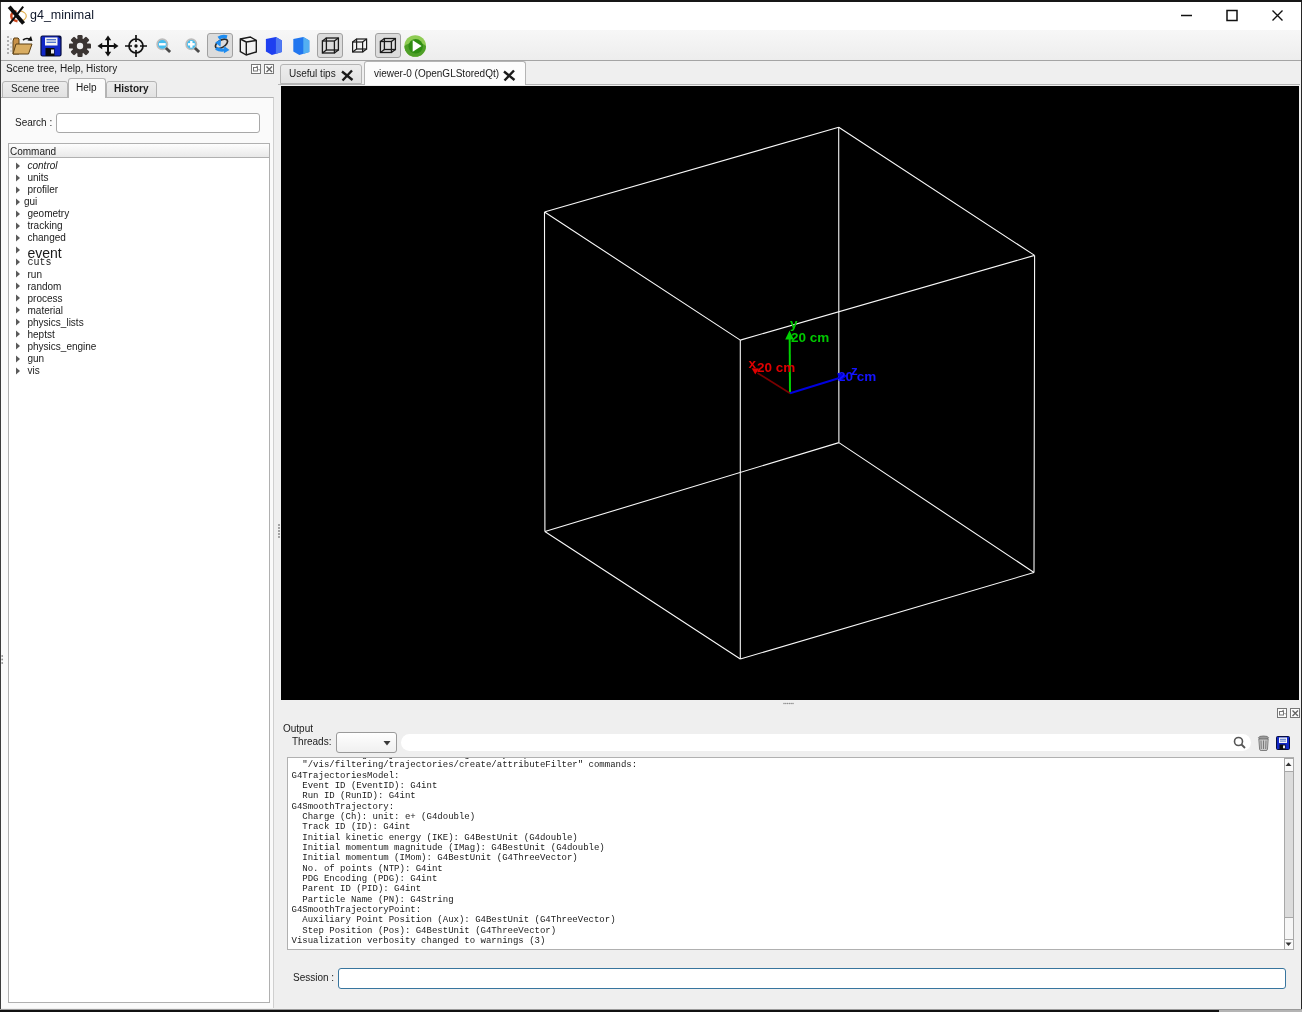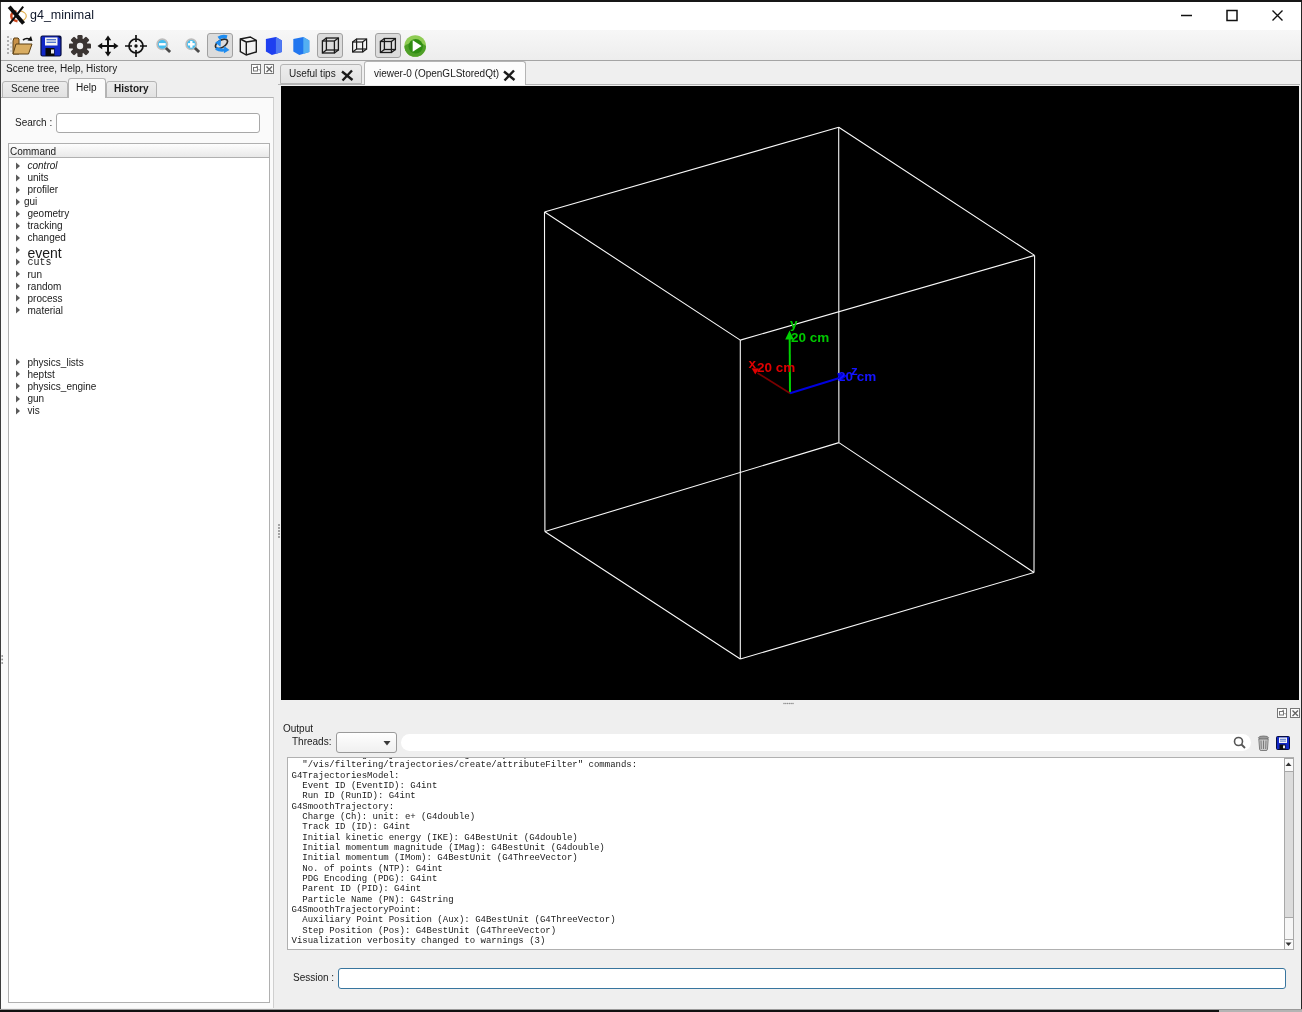--- a/index.html
+++ b/index.html
@@ -270,21 +270,21 @@
         <path d="M1,0.5 L5,4 L1,7.5 Z" fill="#5a5a5a"></path>
       </svg>
       <span style="position:absolute;left:18.5px;top:0.8px;font-size:10px;color:#1a1a1a;">process</span>
     </div>
 <div style="position:relative;height:12.04px;">
       <svg style="position:absolute;left:6px;top:2.5px" width="6" height="8">
         <path d="M1,0.5 L5,4 L1,7.5 Z" fill="#5a5a5a"></path>
       </svg>
       <span style="position:absolute;left:18.5px;top:0.8px;font-size:10px;color:#1a1a1a;">material</span>
     </div>
-<div style="position:relative;height:12.04px;margin-top:40px;">
+<div style="position:relative;height:12.04px;">
       <svg style="position:absolute;left:6px;top:2.5px" width="6" height="8">
         <path d="M1,0.5 L5,4 L1,7.5 Z" fill="#5a5a5a"></path>
       </svg>
       <span style="position:absolute;left:18.5px;top:0.8px;font-size:10px;color:#1a1a1a;">physics_lists</span>
     </div>
 <div style="position:relative;height:12.04px;">
       <svg style="position:absolute;left:6px;top:2.5px" width="6" height="8">
         <path d="M1,0.5 L5,4 L1,7.5 Z" fill="#5a5a5a"></path>
       </svg>
       <span style="position:absolute;left:18.5px;top:0.8px;font-size:10px;color:#1a1a1a;">heptst</span>

